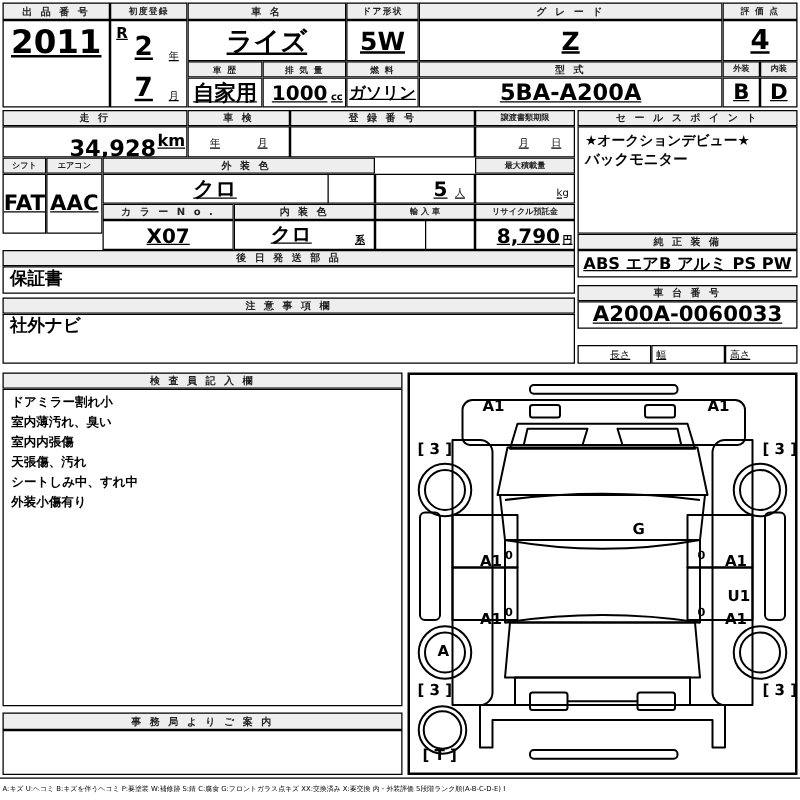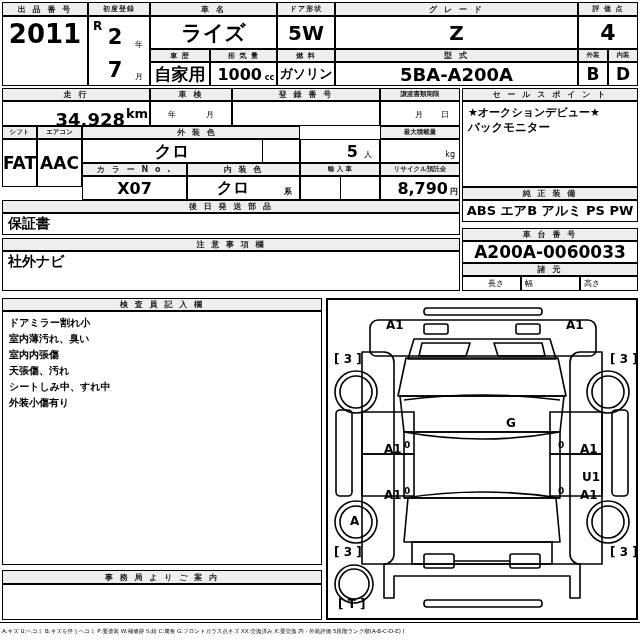--- a/index.html
+++ b/index.html
@@ -33,20 +33,21 @@
     white-space: nowrap;
     font-weight: 600;
   }
   .hdr.sm { font-size: 7px; letter-spacing: 1px; }
   .hdr.xs { font-size: 6.5px; letter-spacing: 0px; }
   .val {
     position: absolute;
     display: flex; align-items: center; justify-content: center;
     font-weight: bold;
     white-space: nowrap;
+    text-decoration: underline;
   }
   .val.left { justify-content: flex-start; padding-left: 4px; }
   .val.right { justify-content: flex-end; padding-right: 3px; }
   .thickline { position: absolute; background: #000; }
   .freetext {
     position: absolute;
     font-size: 10px;
     font-weight: bold;
     line-height: 15.5px;
     white-space: pre;
@@ -203,21 +204,20 @@
   <div class="freetext" style="left:464px; top:118px; width:172px; font-size:11.5px;">バックモニター</div>
 
   <div class="hdr" style="left:462px; top:187px; width:176px; height:13px;">純 正 装 備</div>
   <div class="box" style="left:462px; top:200px; width:176px; height:22px;"></div>
   <div class="val" style="left:462px; top:200px; width:176px; height:22px; font-size:13px;">ABS エアB アルミ PS PW</div>
 
   <div class="hdr" style="left:462px; top:228px; width:176px; height:13px;">車 台 番 号</div>
   <div class="box" style="left:462px; top:241px; width:176px; height:22px;"></div>
   <div class="val" style="left:462px; top:241px; width:176px; height:22px; font-size:17px;">A200A-0060033</div>
 
-  <div class="hdr" style="left:462px; top:263px; width:176px; height:13px;">諸 元</div>
   <div class="box" style="left:462px; top:276px; width:59px; height:15px;"></div>
   <div class="box" style="left:521px; top:276px; width:59px; height:15px;"></div>
   <div class="box" style="left:580px; top:276px; width:58px; height:15px;"></div>
   <div class="val left" style="left:484px; top:276px; width:59px; height:15px; font-size:8px; font-weight:normal;">長さ</div>
   <div class="val left" style="left:521px; top:276px; width:59px; height:15px; font-size:8px; font-weight:normal;">幅</div>
   <div class="val left" style="left:580px; top:276px; width:58px; height:15px; font-size:8px; font-weight:normal;">高さ</div>
 
   <div class="hdr" style="left:2px;  top:298px; width:320px; height:13px;">検 査 員 記 入 欄</div>
   <div class="box" style="left:2px;  top:311px; width:320px; height:254px;"></div>
   <div class="freetext" style="left:5px; top:313px;">ドアミラー割れ小</div>

